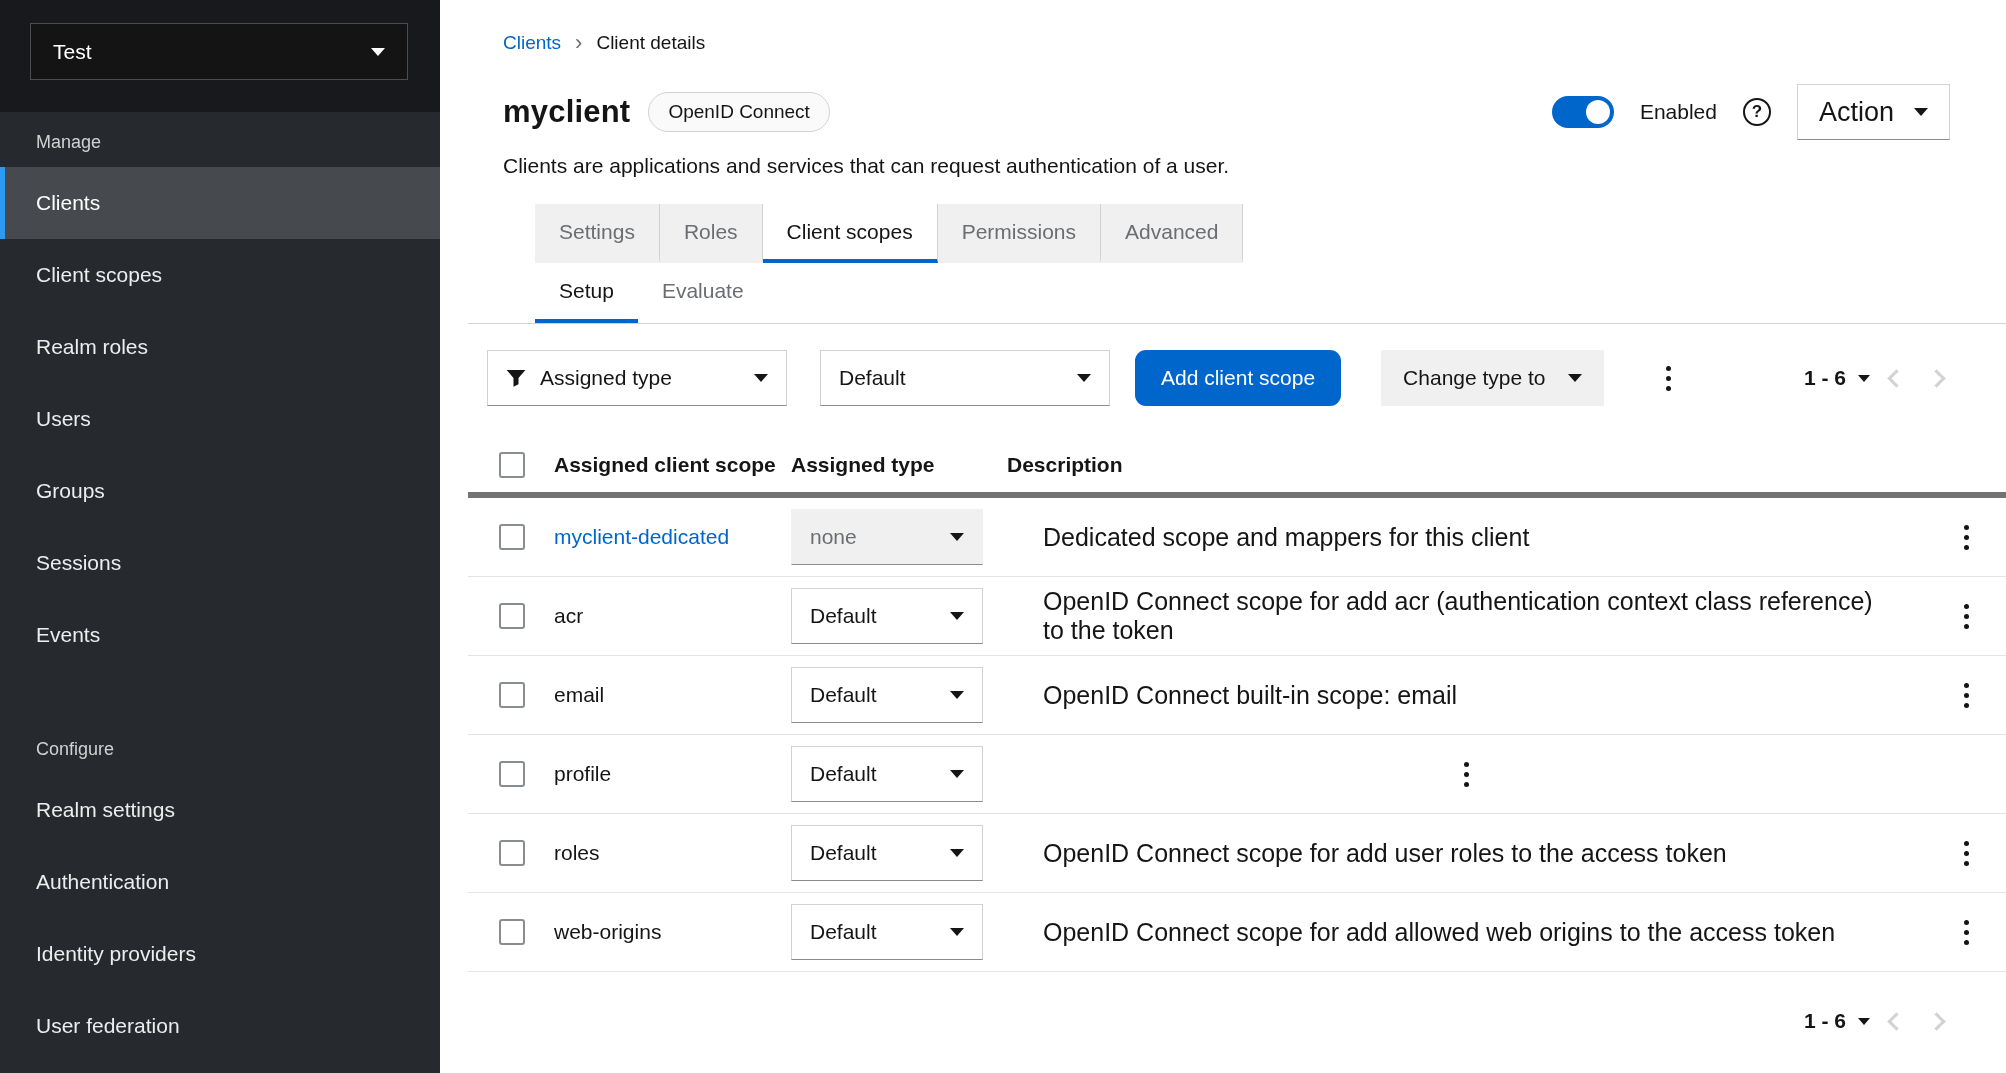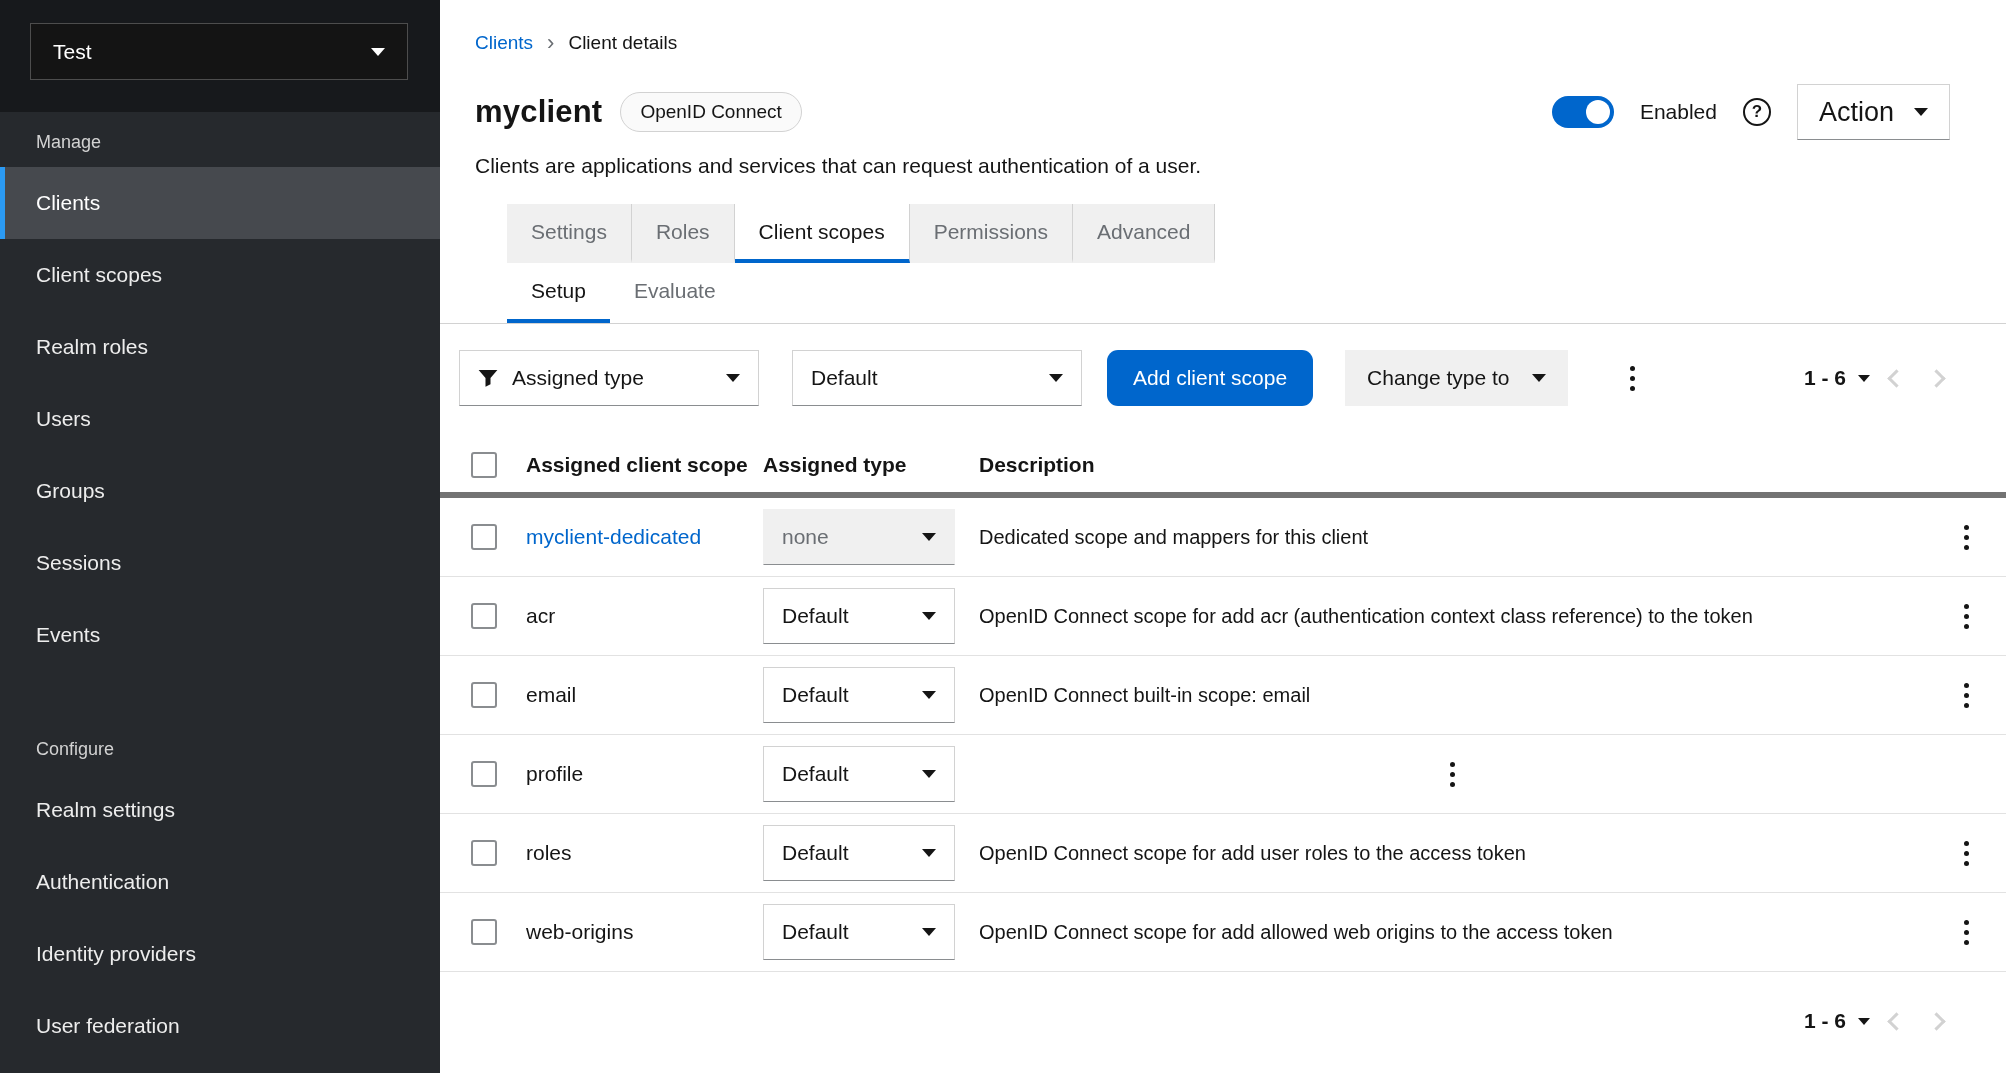--- a/index.html
+++ b/index.html
@@ -1,18 +1,18 @@
 <!DOCTYPE html>
 <html><head>
 <meta charset="utf-8">
 <style>
   * { margin:0; padding:0; box-sizing:border-box; }
   html,body { width:2006px; height:1073px; overflow:hidden; }
   body { font-family:"Liberation Sans","DejaVu Sans",sans-serif; color:#151515; background:#fff; }
-  .app { display:flex; width:2006px; height:1073px; }
+  .app { display:flex; width:2006px; height:1073px;gap:28px; }
 
   
   .sidebar { width:440px; height:100%; background:#26292d; flex:none; display:flex; flex-direction:column; }
   .realm-band { background:#17191c; padding:23px 30px; height:112px; }
   .realm-select { width:378px; height:57px; background:#141414; border:1px solid #4d4d4d; color:#fff;
     display:flex; align-items:center; justify-content:space-between; padding:0 22px; font-size:21px; cursor:pointer; }
   .caret { width:0; height:0; border-left:7px solid transparent; border-right:7px solid transparent;
     border-top:8px solid currentColor; display:inline-block; }
   .nav-section { color:#d2d2d2; font-size:18px; padding:20px 0 14px 36px; }
   .nav-section.gap { margin-top:48px; }
@@ -58,21 +58,21 @@
   .toolbar { display:flex; align-items:center; padding:26px 44px 24px 19px; }
   .select { background:#fff; border:1px solid #d2d2d2; border-bottom-color:#8a8d90; height:56px;
     display:flex; align-items:center; justify-content:space-between; padding:0 18px; font-size:21px;
     color:#151515; cursor:pointer; font-family:inherit; }
   .select .lbl { display:flex; align-items:center; gap:14px; }
   .select.disabled { background:#f0f0f0; border-color:#f0f0f0; border-bottom-color:#8a8d90; color:#6a6e73; }
   .sel-filter { width:300px; }
   .sel-type { width:290px; margin-left:33px; }
   .btn-primary { margin-left:25px; background:#0066cc; color:#fff; border:none; border-radius:11px; height:56px;
     padding:0 26px; font-size:21px; cursor:pointer; font-family:inherit; }
-  .btn-control { margin-left:32px; background:#f0f0f0; border:none; height:56px; padding:15px 22px; font-size:21px;
+  .btn-control { margin-left:40px; background:#f0f0f0; border:none; height:56px; padding:15px 22px; font-size:21px;
     color:#151515; display:flex; align-items:center; gap:22px; cursor:pointer; font-family:inherit; }
   .kebab { display:inline-flex; flex-direction:column; align-items:center; padding:6px 10px; cursor:pointer; }
   .kebab i { width:5px; height:5px; border-radius:50%; background:#151515; margin:2.5px 0; }
   .toolbar .kebab { margin-left:52px; }
   .pag { margin-left:auto; display:flex; align-items:center; }
   .pag-label { font-size:21px; font-weight:600; display:flex; align-items:center; gap:12px; cursor:pointer; }
   .pag-label .caret { border-top-width:7px; border-left-width:6px; border-right-width:6px; }
   .chev-btn { width:46px; height:46px; display:flex; align-items:center; justify-content:center; cursor:default; }
   .chev { width:13px; height:13px; border-right:3px solid #d2d2d2; border-bottom:3px solid #d2d2d2; display:inline-block; }
   .chev.left { transform:rotate(135deg); margin-left:6px; }
@@ -85,21 +85,21 @@
     border-bottom:1px solid #e2e2e2; min-height:79px; }
   .tr.thead { min-height:60px; border-bottom:6px solid #737373; }
   .th { font-weight:700; font-size:21px; }
   .td, .th { display:flex; align-items:center; }
   .td-check { justify-content:flex-start; padding-left:31px; }
   .checkbox { width:26px; height:26px; border:2px solid #8a8d90; border-radius:3px; background:#fff; cursor:pointer; flex:none; }
   .td-name { font-size:21px; }
   .scope-link { color:#0066cc; cursor:pointer; }
   .scope-name { color:#151515; }
   .sel-row { width:192px; }
-  .td-desc { font-size:20px; color:#151515; padding-right:30px; }
+  .td-desc { font-size:25px; color:#151515; padding-right:30px;margin-left:36px; }
   .td-kebab { justify-content:center; }
 
   .bottom-pag { display:flex; justify-content:flex-end; align-items:center; padding:26px 44px; }
 
   .funnel { width:20px; height:20px; flex:none; }
 </style>
 </head>
 <body>
 
 <div class="app">

